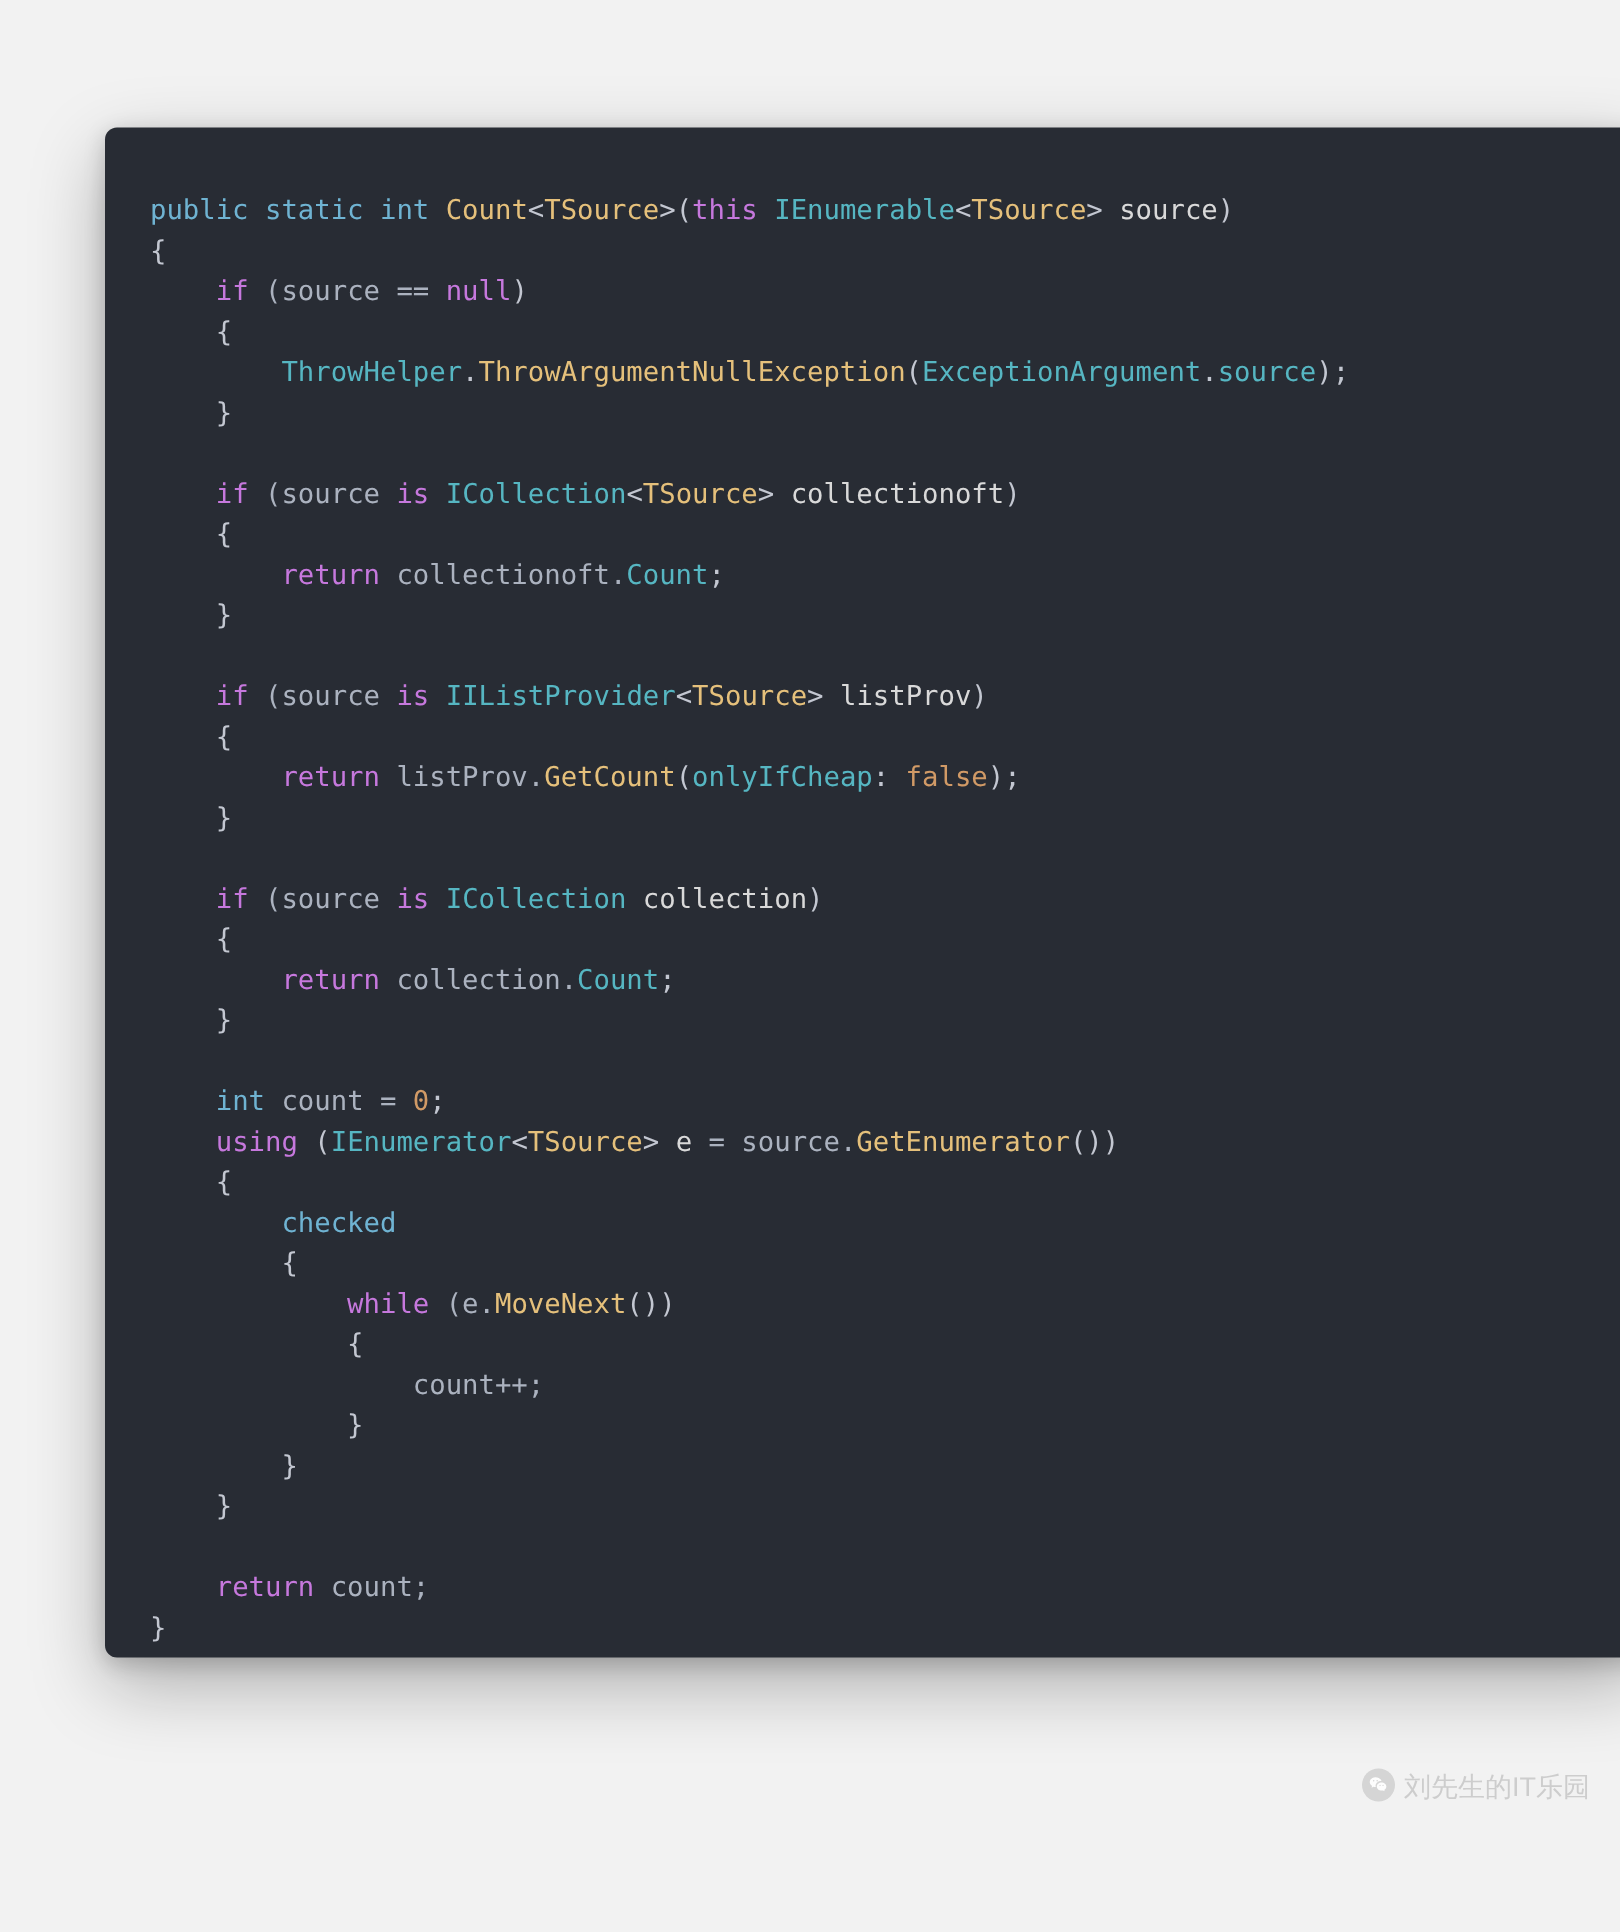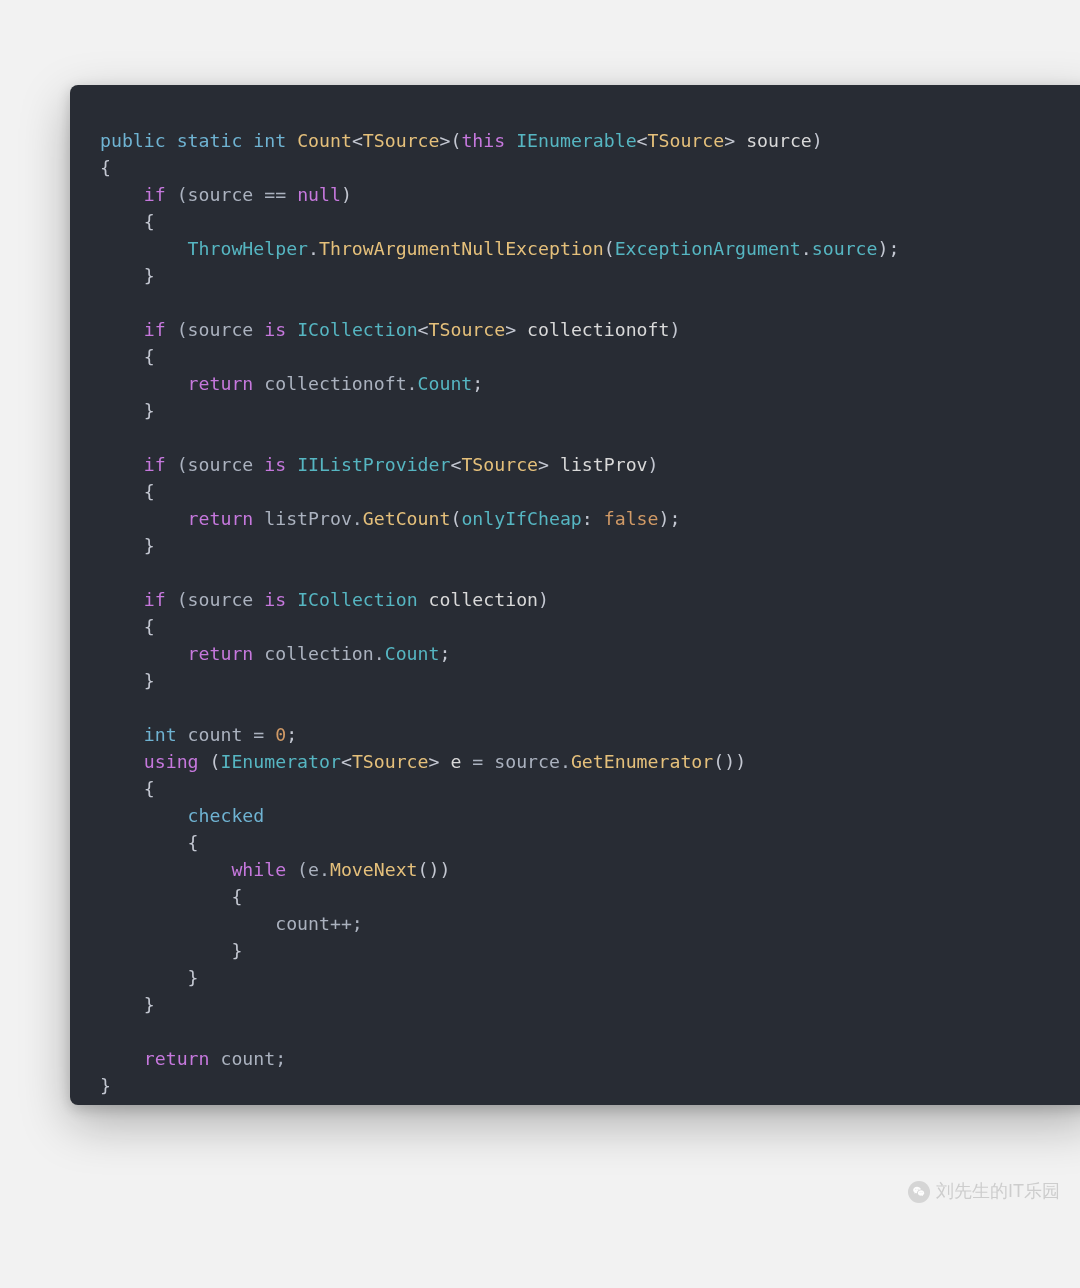--- a/index.html
+++ b/index.html
@@ -46,21 +46,21 @@
     .cls      { color: #56b6c2; }
     .param    { color: #56b6c2; }
     .prop     { color: #56b6c2; }
     .punct    { color: #c3c7d1; }
     .txt      { color: #abb2bf; }
     .watermark {
       position: absolute;
       right: 20px;
       bottom: 85px;
       display: flex;
-      align-items: flex-end;
+      align-items: flex-start;
       gap: 6px;
       color: #c7c7c7;
       font-family: "PingFang SC", "Microsoft YaHei", sans-serif;
       font-size: 18px;
       opacity: 0.85;
     }
     .watermark-icon {
       width: 22px;
       height: 22px;
       border-radius: 50%;

